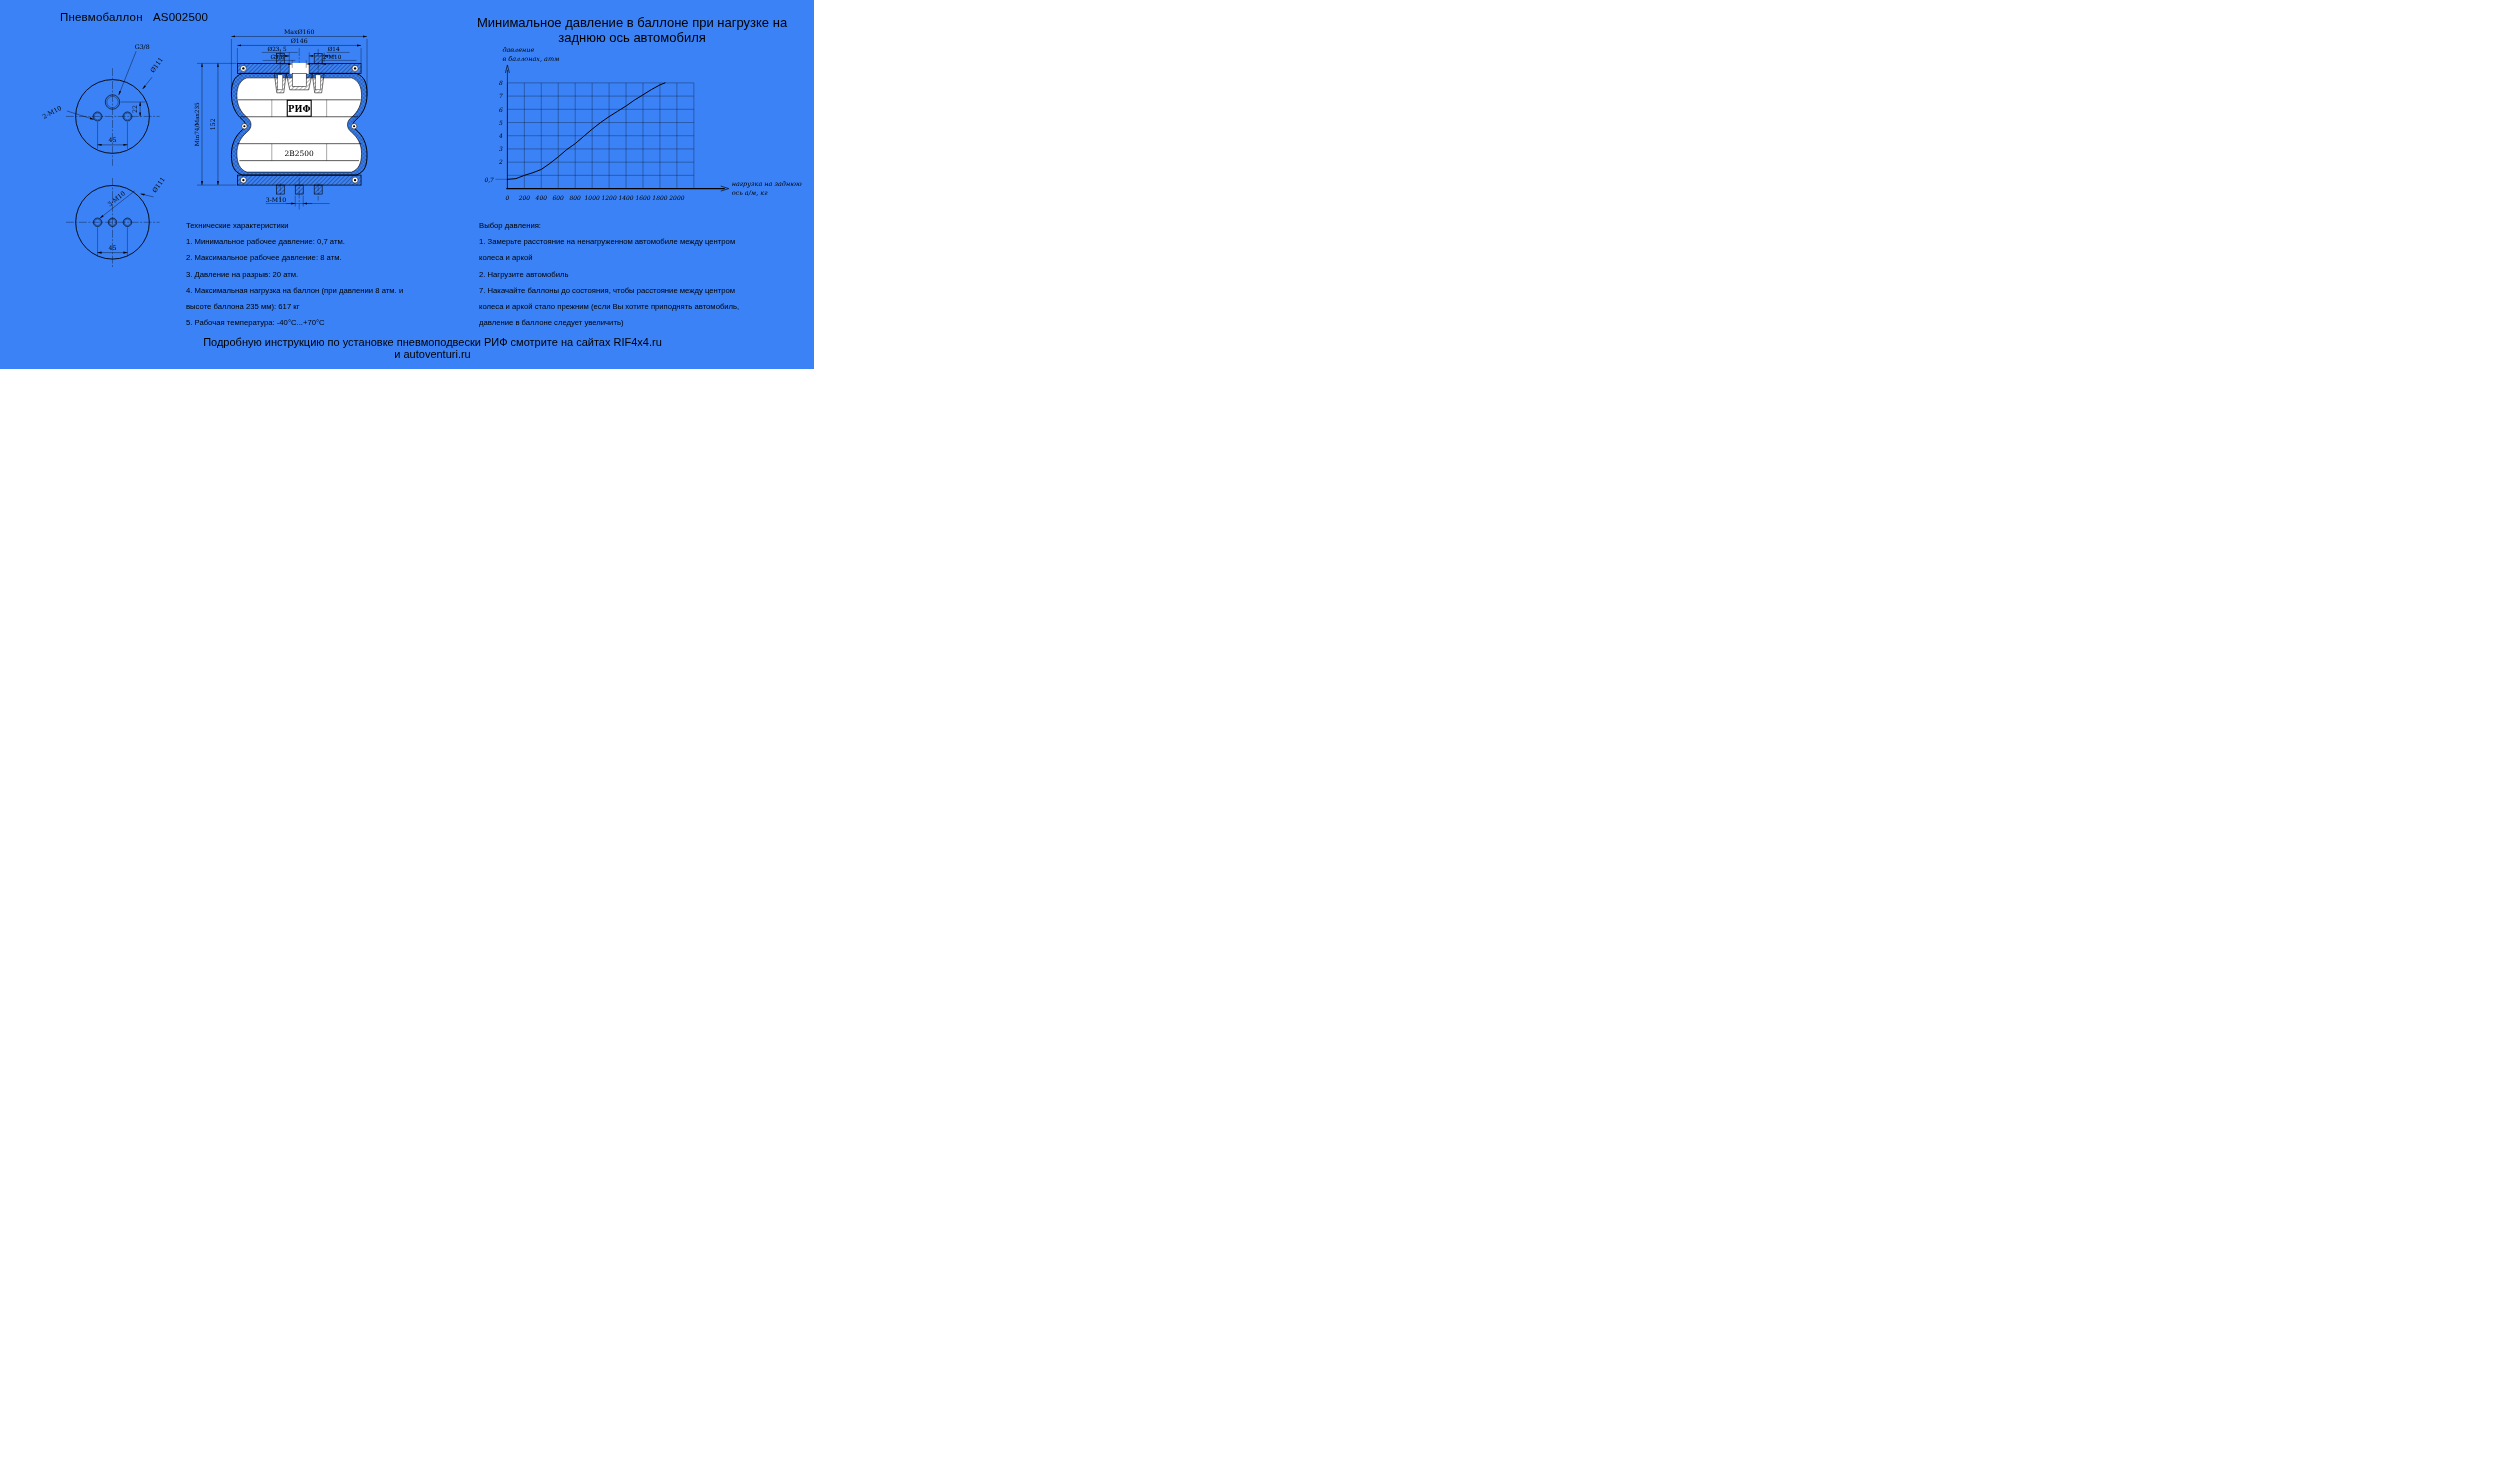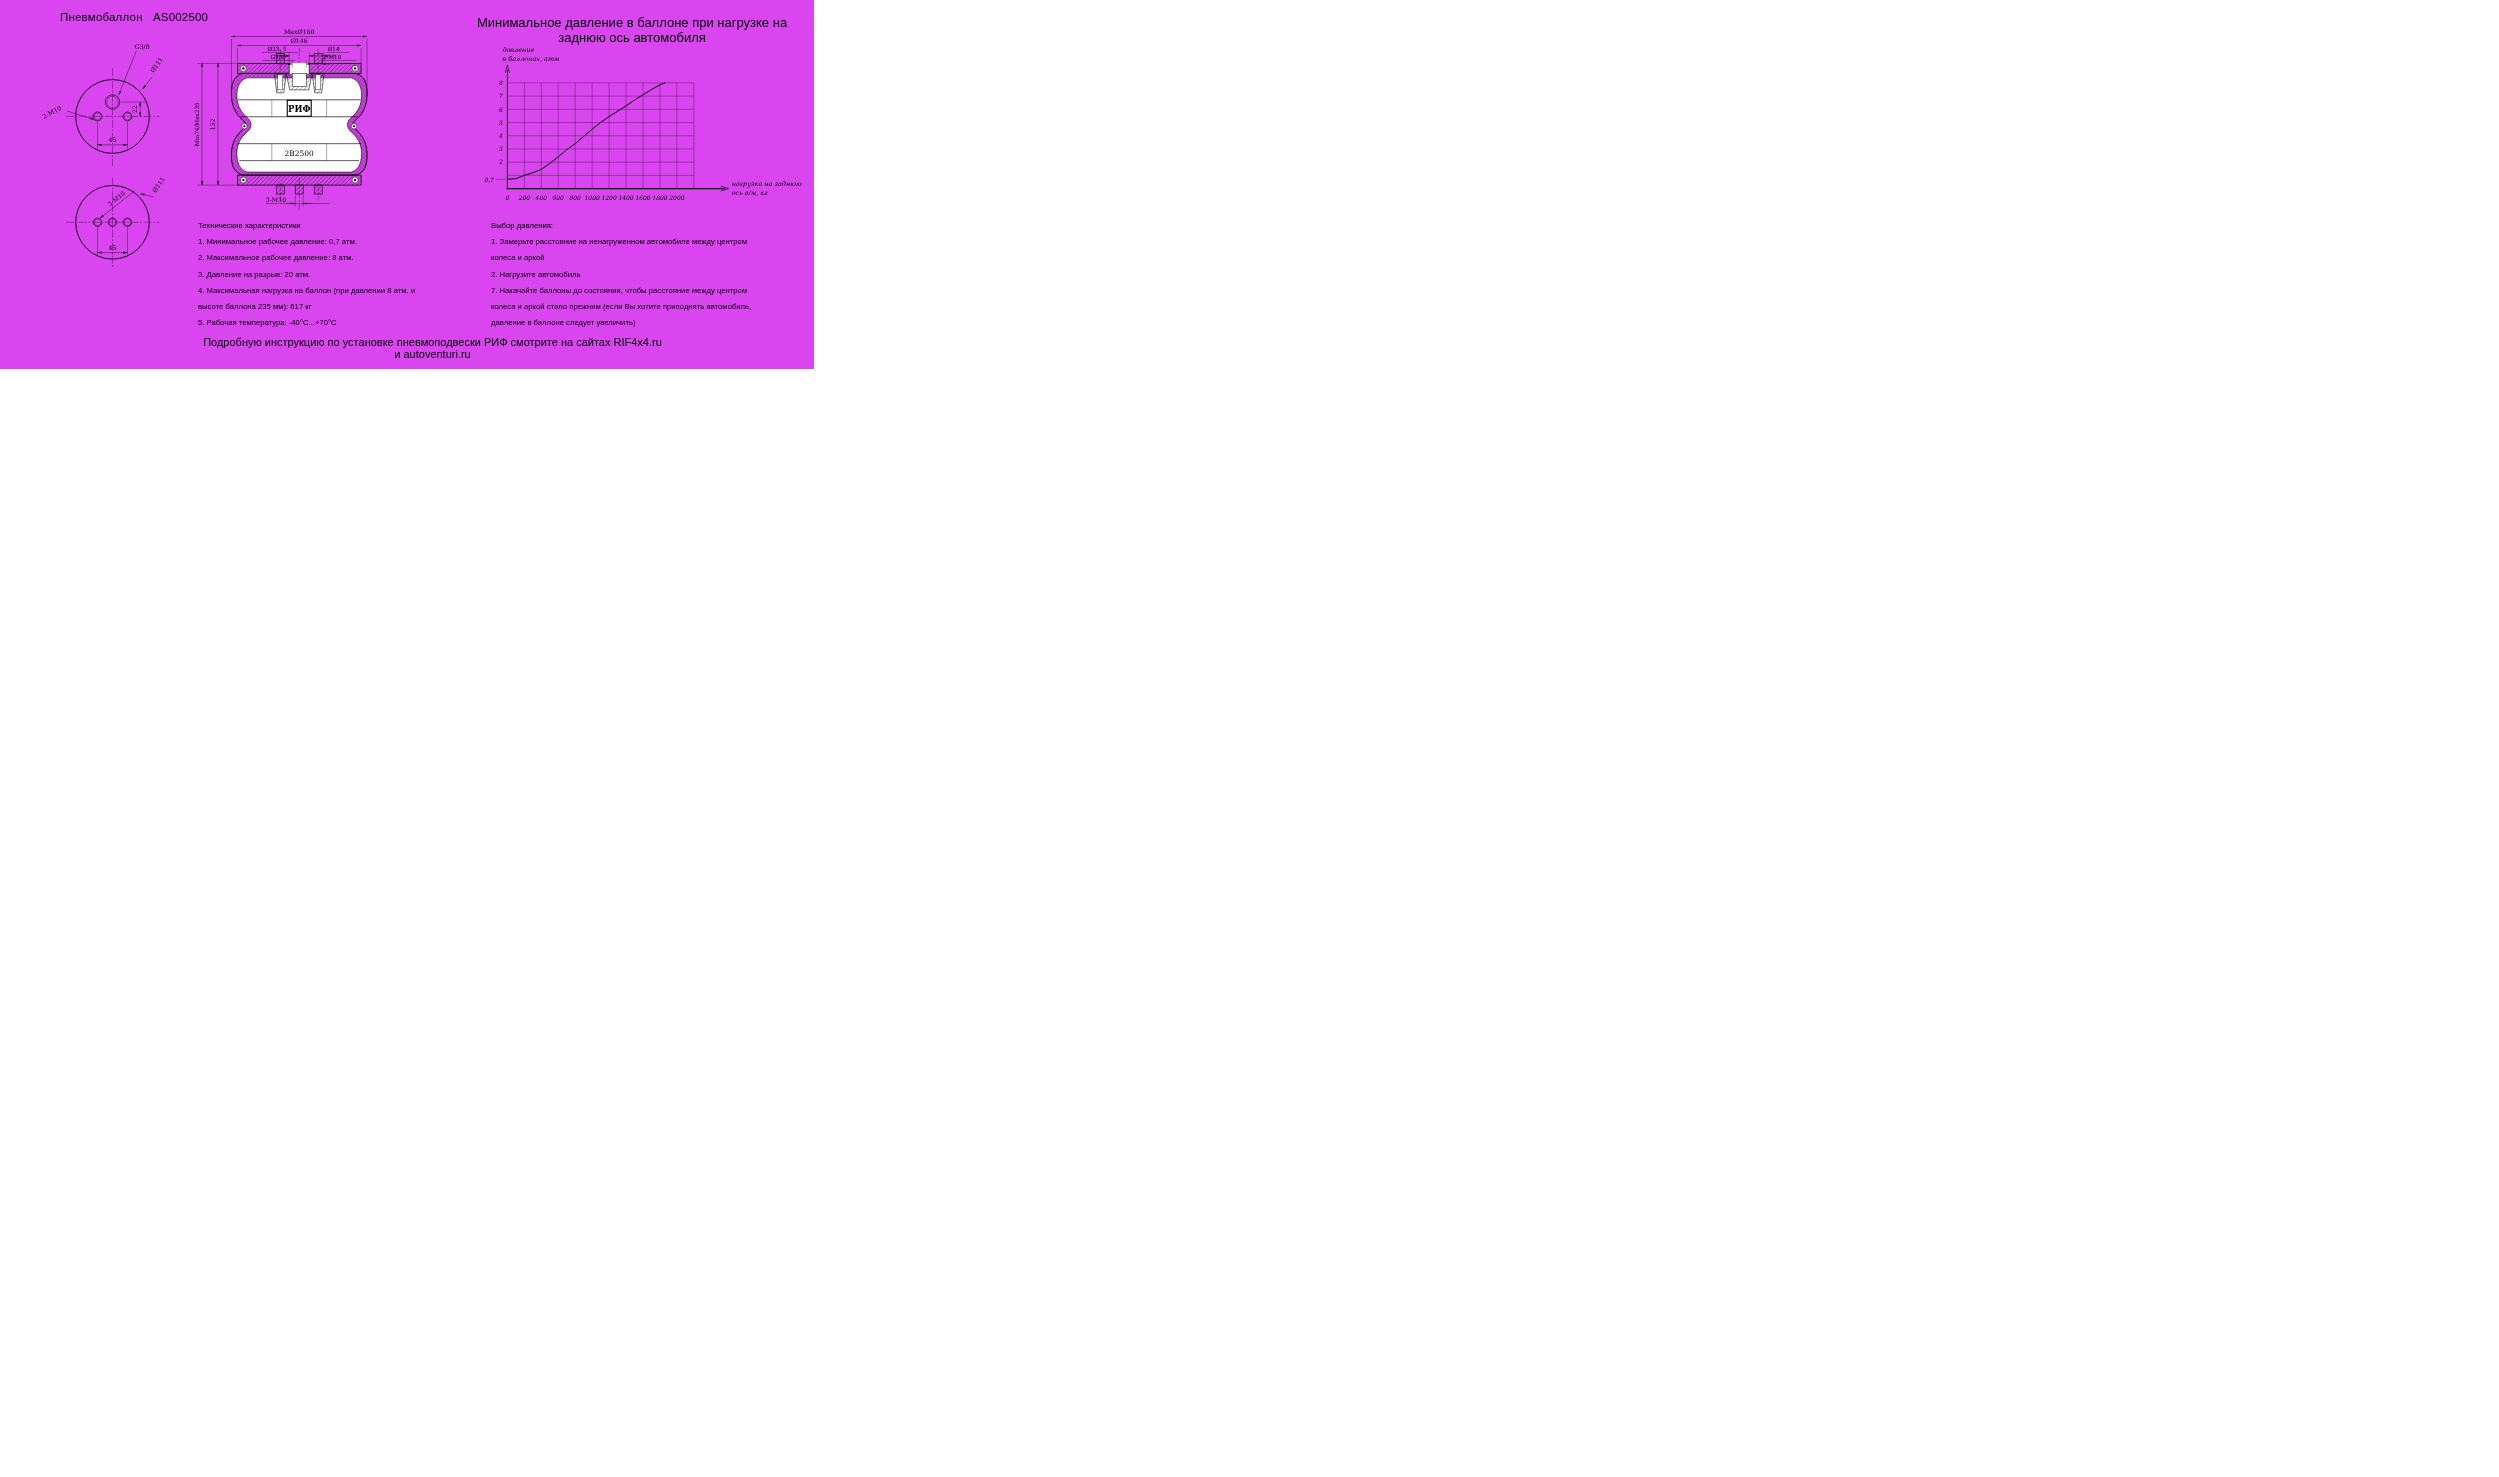--- a/index.html
+++ b/index.html
@@ -1,21 +1,21 @@
 <!DOCTYPE html>
 <html style="font-size:8px"><head>
 <meta charset="utf-8">
 <style>
   html,body{margin:0;padding:0;background:#fff;}
-  .page{position:relative;width:814px;height:369px;background:#d946ef;overflow:hidden;
+  .page{position:relative;width:814px;height:369px;background:#3b82f6;overflow:hidden;
         font-family:"Liberation Sans",sans-serif;color:#000;}
   .page-title{position:absolute;left:60px;top:11px;font-size:11.5px;white-space:pre;
               letter-spacing:0.2px;}
   .chart-title{position:absolute;left:467px;top:15px;width:330px;text-align:center;font-size:13px;}
-  .text-block{position:absolute;font-size:7.7px;line-height:16.2px;margin-left:12px;}
+  .text-block{position:absolute;font-size:7.7px;line-height:16.2px;}
   .specs{left:186px;top:218px;width:239px;}
   .guide{left:479px;top:218px;width:276px;}
   .bold{font-weight:normal;}
   .footer{position:absolute;left:200px;top:336px;width:465px;text-align:center;font-size:11px;}
   svg{position:absolute;overflow:visible;}
   #top-view{left:42px;top:35px;}
   #bottom-view{left:42px;top:176px;}
   #section-view{left:192px;top:26px;}
   #chart-svg{left:477px;top:44px;}
   

